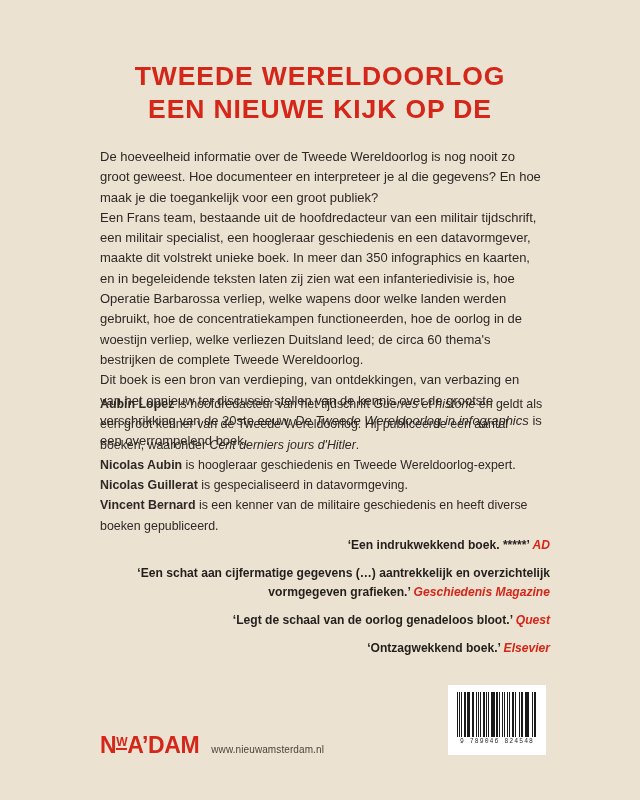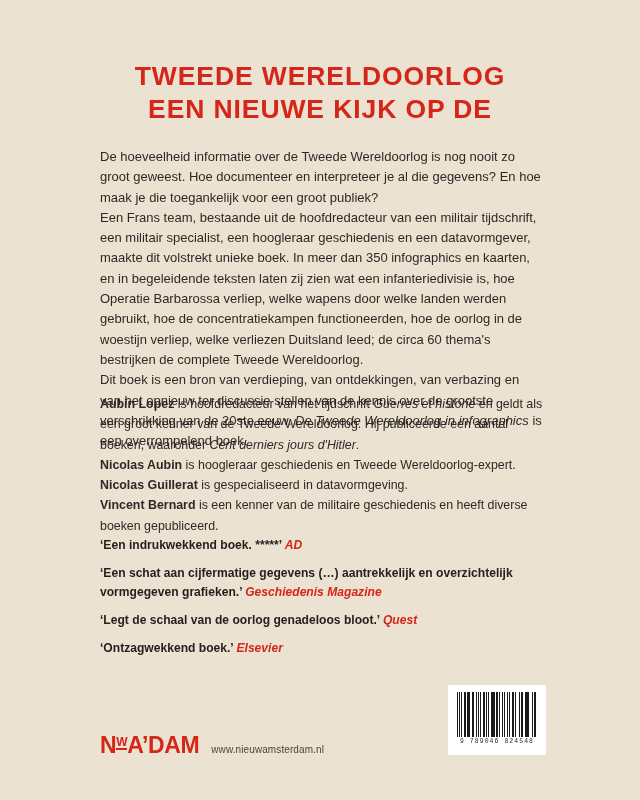--- a/index.html
+++ b/index.html
@@ -83,20 +83,21 @@
     left: 100px;
     top: 536px;
     width: 450px;
   }
   .review {
     font-size: 12.1px;
     line-height: 19px;
     font-weight: bold;
     color: #231f1d;
     margin: 0 0 9px 0;
+    text-align: right;
   }
   .review:last-child {
     margin-bottom: 0;
   }
   .source {
     color: #d42619;
     font-style: italic;
     font-weight: bold;
   }
   .stars {

